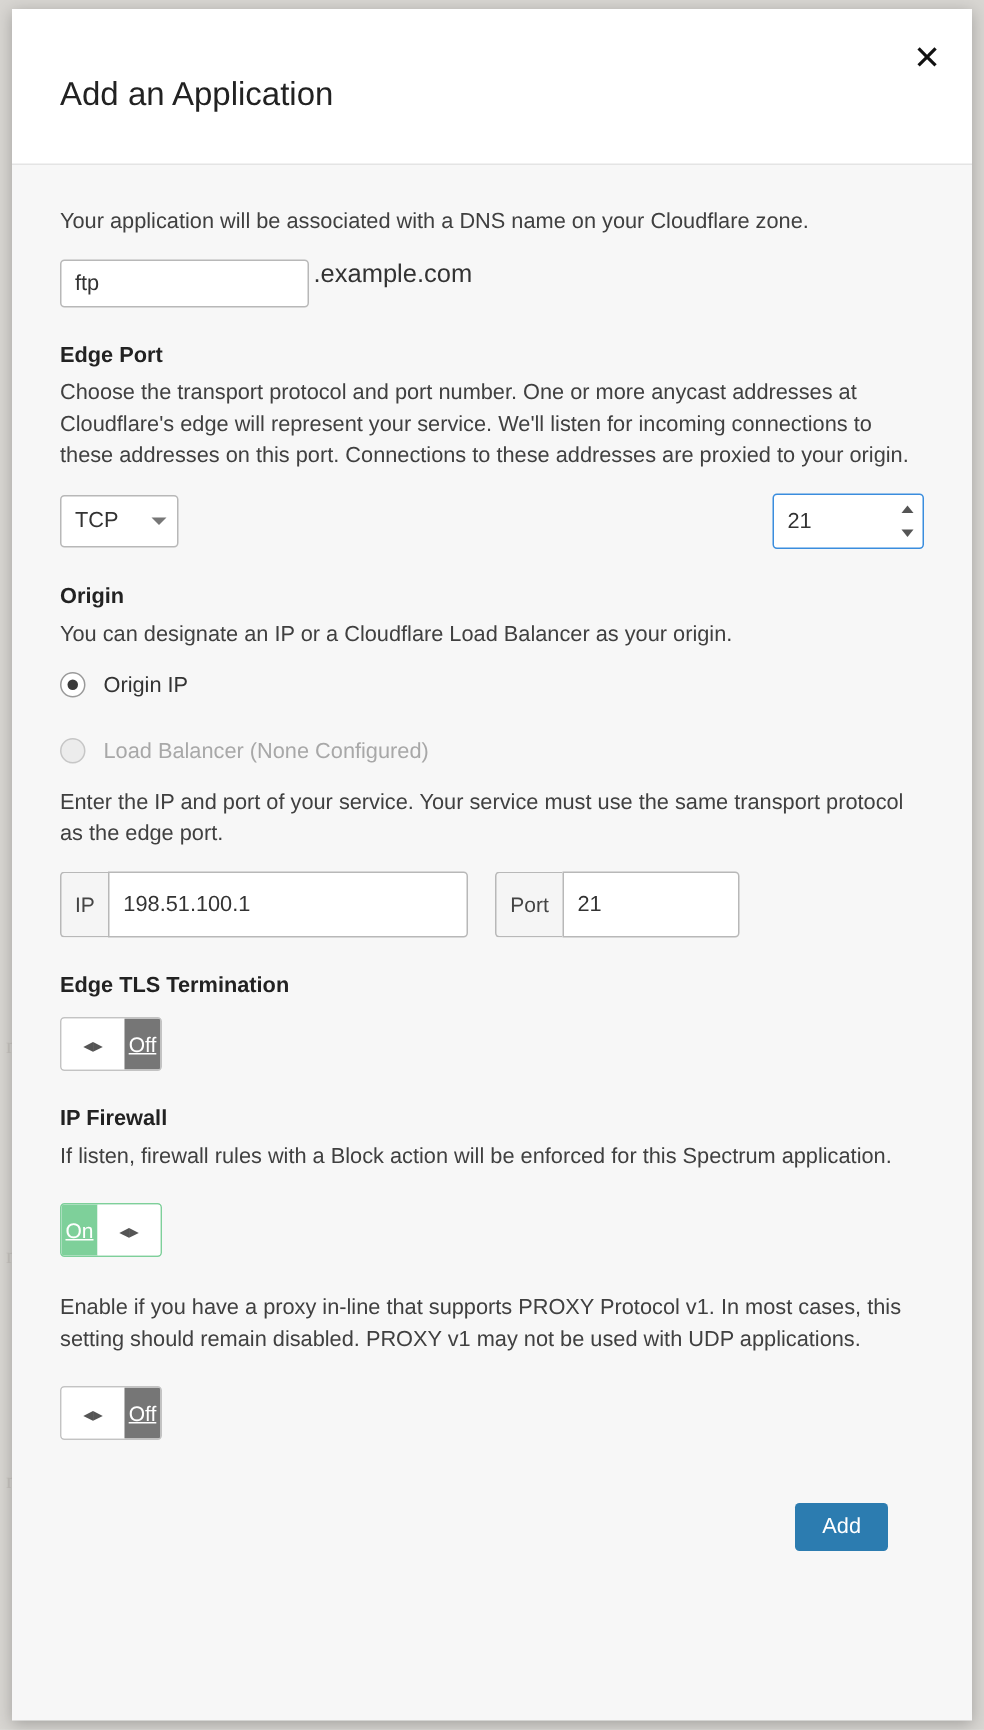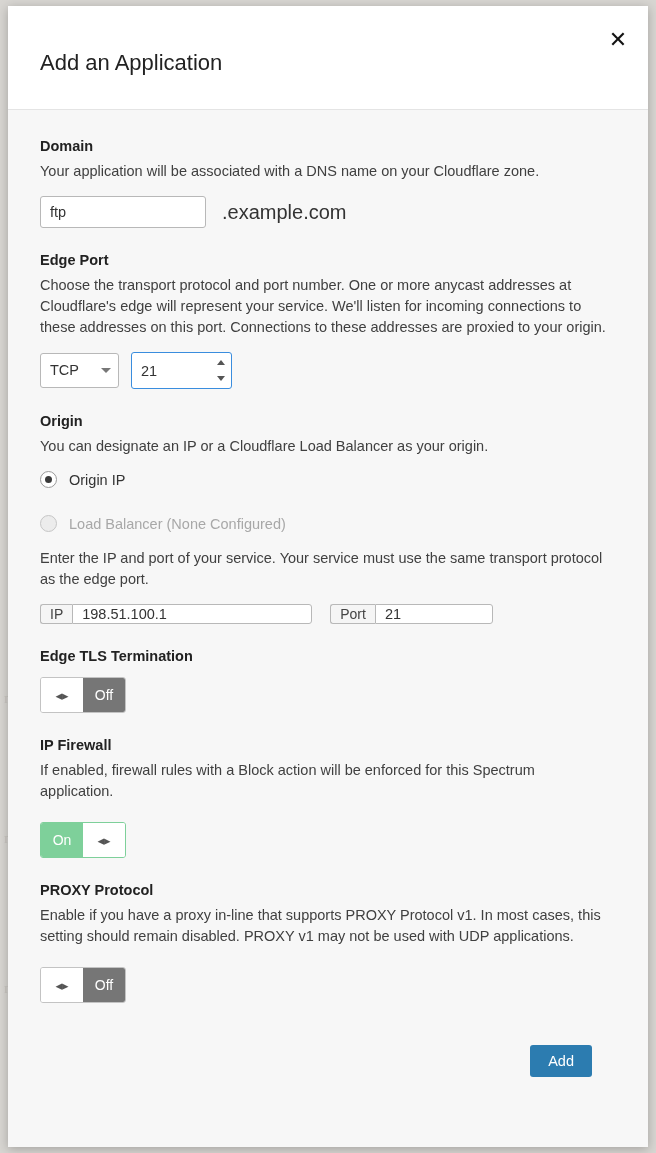--- a/index.html
+++ b/index.html
@@ -83,42 +83,42 @@
     color: #404040;
     line-height: 21px;
     margin: 0 0 14px 0;
     max-width: 570px;
   }
   .section { margin-bottom: 24px; }
 
   
   .domain-row {
     display: flex;
-    align-items: center;
+    align-items: flex-start;
   }
   .text-input {
     height: 32px;
     border: 1px solid #b8b8b8;
     border-radius: 3px;
     padding: 0 9px;
     font-size: 14.5px;
     color: #333;
     background: #fff;
     font-family: "Liberation Sans", sans-serif;
     outline: none;
   }
   .domain-input { width: 166px; }
   .domain-suffix {
-    margin-left: 16px;
-    font-size: 20px;
-    color: #333;
-  }
-
-  
-  .port-row { display: flex; align-items: center; }
+    margin-left: 3px;
+    font-size: 17px;
+    color: #333;
+  }
+
+  
+  .port-row { display: flex; align-items: center; justify-content: space-between; }
   .select-wrap {
     position: relative;
     width: 79px;
     height: 35px;
   }
   .select-box {
     width: 79px;
     height: 35px;
     border: 1px solid #b8b8b8;
     border-radius: 3px;
@@ -199,21 +199,21 @@
   }
   .radio.disabled { background: #ececec; border-color: #c6c6c6; }
   .radio-label { font-size: 14.5px; color: #333; }
   .radio-label.disabled { color: #a8a8a8; }
 
   
   .ipport-row { display: flex; align-items: center; }
   .input-group {
     display: flex;
     align-items: stretch;
-    height: 20px;
+    height: 44px;
   }
   .addon {
     border: 1px solid #b8b8b8;
     border-right: none;
     background: #f5f5f5;
     border-radius: 3px 0 0 3px;
     font-size: 14px;
     color: #444;
     display: flex;
     align-items: center;
@@ -245,26 +245,27 @@
   .toggle-knob {
     width: 42px;
     background: #fff;
     display: flex;
     align-items: center;
     justify-content: center;
     color: #555;
     font-size: 13px;
   }
   .toggle-state {
-    width: 42px;
+    width: 24px;
     display: flex;
     align-items: center;
     justify-content: center;
     font-size: 14px;
     color: #fff;
+    text-decoration: underline;
   }
   .toggle-state.off { background: #767676; }
   .toggle-state.on { background: #7ed09a; }
   .toggle.on-toggle { border-color: #7ed09a; }
   .add-button {
     position: absolute;
     right: 24px;
     top: 0;
     background: #2c7cb0;
     color: #fff;
@@ -287,21 +288,20 @@
 <div class="modal">
 
   <div class="modal-header">
     <h1 class="modal-title">Add an Application</h1>
     <button class="close-btn">✕</button>
   </div>
 
   <div class="modal-body">
 
     <div class="section">
-      <div class="section-title">Domain</div>
       <div class="section-desc">Your application will be associated with a DNS name on your Cloudflare zone.</div>
       <div class="domain-row">
         <input class="text-input domain-input" value="ftp" style="">
         <span class="domain-suffix">.example.com</span>
       </div>
     </div>
 
     <div class="section">
       <div class="section-title">Edge Port</div>
       <div class="section-desc">Choose the transport protocol and port number. One or more anycast addresses at Cloudflare's edge will represent your service. We'll listen for incoming connections to these addresses on this port. Connections to these addresses are proxied to your origin.</div>
@@ -351,29 +351,28 @@
     <div class="section">
       <div class="section-title">Edge TLS Termination</div>
       <div class="toggle">
         <span class="toggle-knob">◂▸</span>
         <span class="toggle-state off">Off</span>
       </div>
     </div>
 
     <div class="section">
       <div class="section-title">IP Firewall</div>
-      <div class="section-desc">If enabled, firewall rules with a Block action will be enforced for this Spectrum application.</div>
+      <div class="section-desc">If listen, firewall rules with a Block action will be enforced for this Spectrum application.</div>
       <div class="toggle on-toggle">
         <span class="toggle-state on">On</span>
         <span class="toggle-knob">◂▸</span>
       </div>
     </div>
 
     <div class="section">
-      <div class="section-title">PROXY Protocol</div>
       <div class="section-desc">Enable if you have a proxy in-line that supports PROXY Protocol v1. In most cases, this setting should remain disabled. PROXY v1 may not be used with UDP applications.</div>
       <div class="toggle">
         <span class="toggle-knob">◂▸</span>
         <span class="toggle-state off">Off</span>
       </div>
     </div>
 
     <div style="height:18px;"></div>
     <div style="position:relative;height:40px;">
       <button class="add-button">Add</button>

